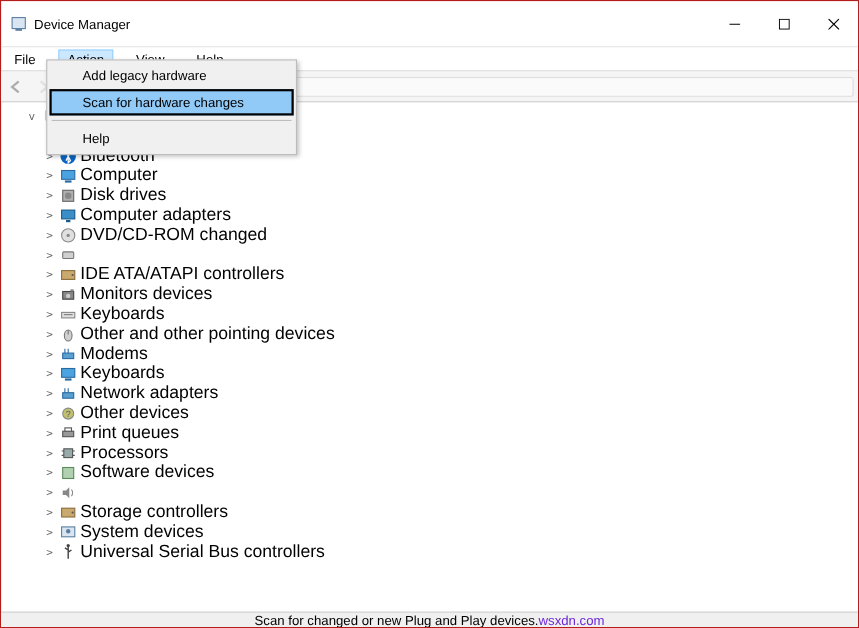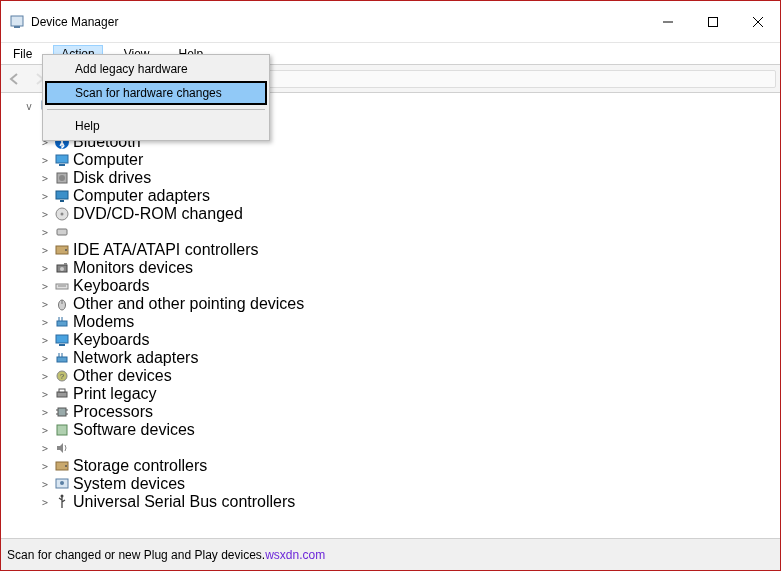--- a/index.html
+++ b/index.html
@@ -96,28 +96,28 @@
     font-size: 12px;
   }
   .dropdown-item.selected {
     background: #91c9f7;
     border: 2px solid #000;
     padding: 3px 8px 3px 28px;
   }
   .statusbar {
     position: absolute;
     bottom: 0; left: 0; right: 0;
-    height: 32px;
+    height: 14px;
     border-top: 1px solid #d0d0d0;
     display: flex;
     align-items: center;
     padding: 0 6px;
     font-size: 12px;
     background: #f0f0f0;
-    justify-content: flex-start;
+    justify-content: center;
   }
   svg { display:block; }
 </style>
 </head>
 <body>
 
 <div class="titlebar">
   <span class="app-icon">
     <svg width="14" height="14" viewBox="0 0 14 14">
         <rect x="1" y="1" width="12" height="10" fill="#d9e6f2" stroke="#5a7fa3"></rect>
@@ -336,21 +336,21 @@
         <span class="dev-label">Other devices</span>
       </div>
       <div class="row">
         <span class="expander">&gt;</span>
         <span class="dev-icon">
           <svg width="16" height="16" viewBox="0 0 16 16">
             <rect x="3" y="6" width="10" height="5" fill="#999" stroke="#555"></rect>
             <rect x="5" y="3" width="6" height="3" fill="#fff" stroke="#555"></rect>
           </svg>
         </span>
-        <span class="dev-label">Print legacy</span>
+        <span class="dev-label">Print queues</span>
       </div>
       <div class="row">
         <span class="expander">&gt;</span>
         <span class="dev-icon">
           <svg width="16" height="16" viewBox="0 0 16 16">
             <rect x="4" y="4" width="8" height="8" fill="#9aa" stroke="#555"></rect>
             <line x1="2" y1="6" x2="4" y2="6" stroke="#555"></line>
             <line x1="2" y1="10" x2="4" y2="10" stroke="#555"></line>
             <line x1="12" y1="6" x2="14" y2="6" stroke="#555"></line>
             <line x1="12" y1="10" x2="14" y2="10" stroke="#555"></line>

